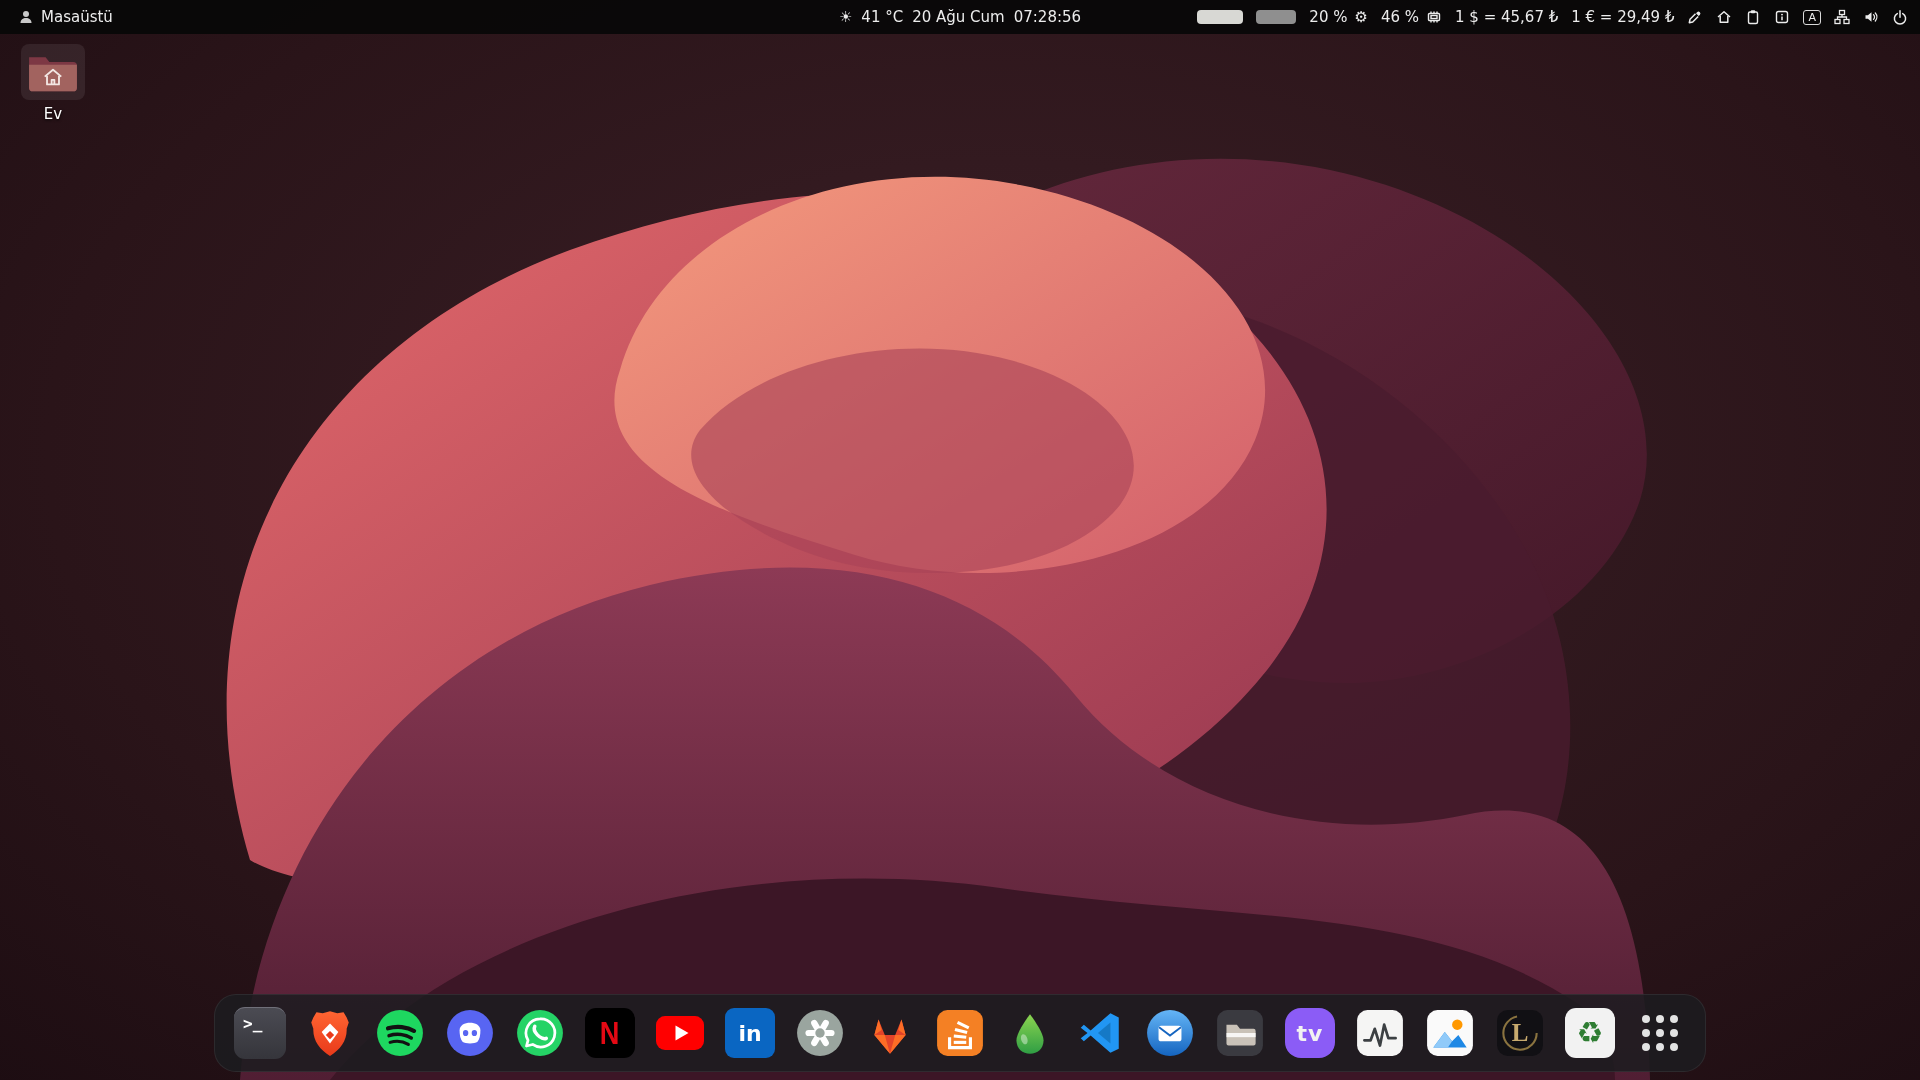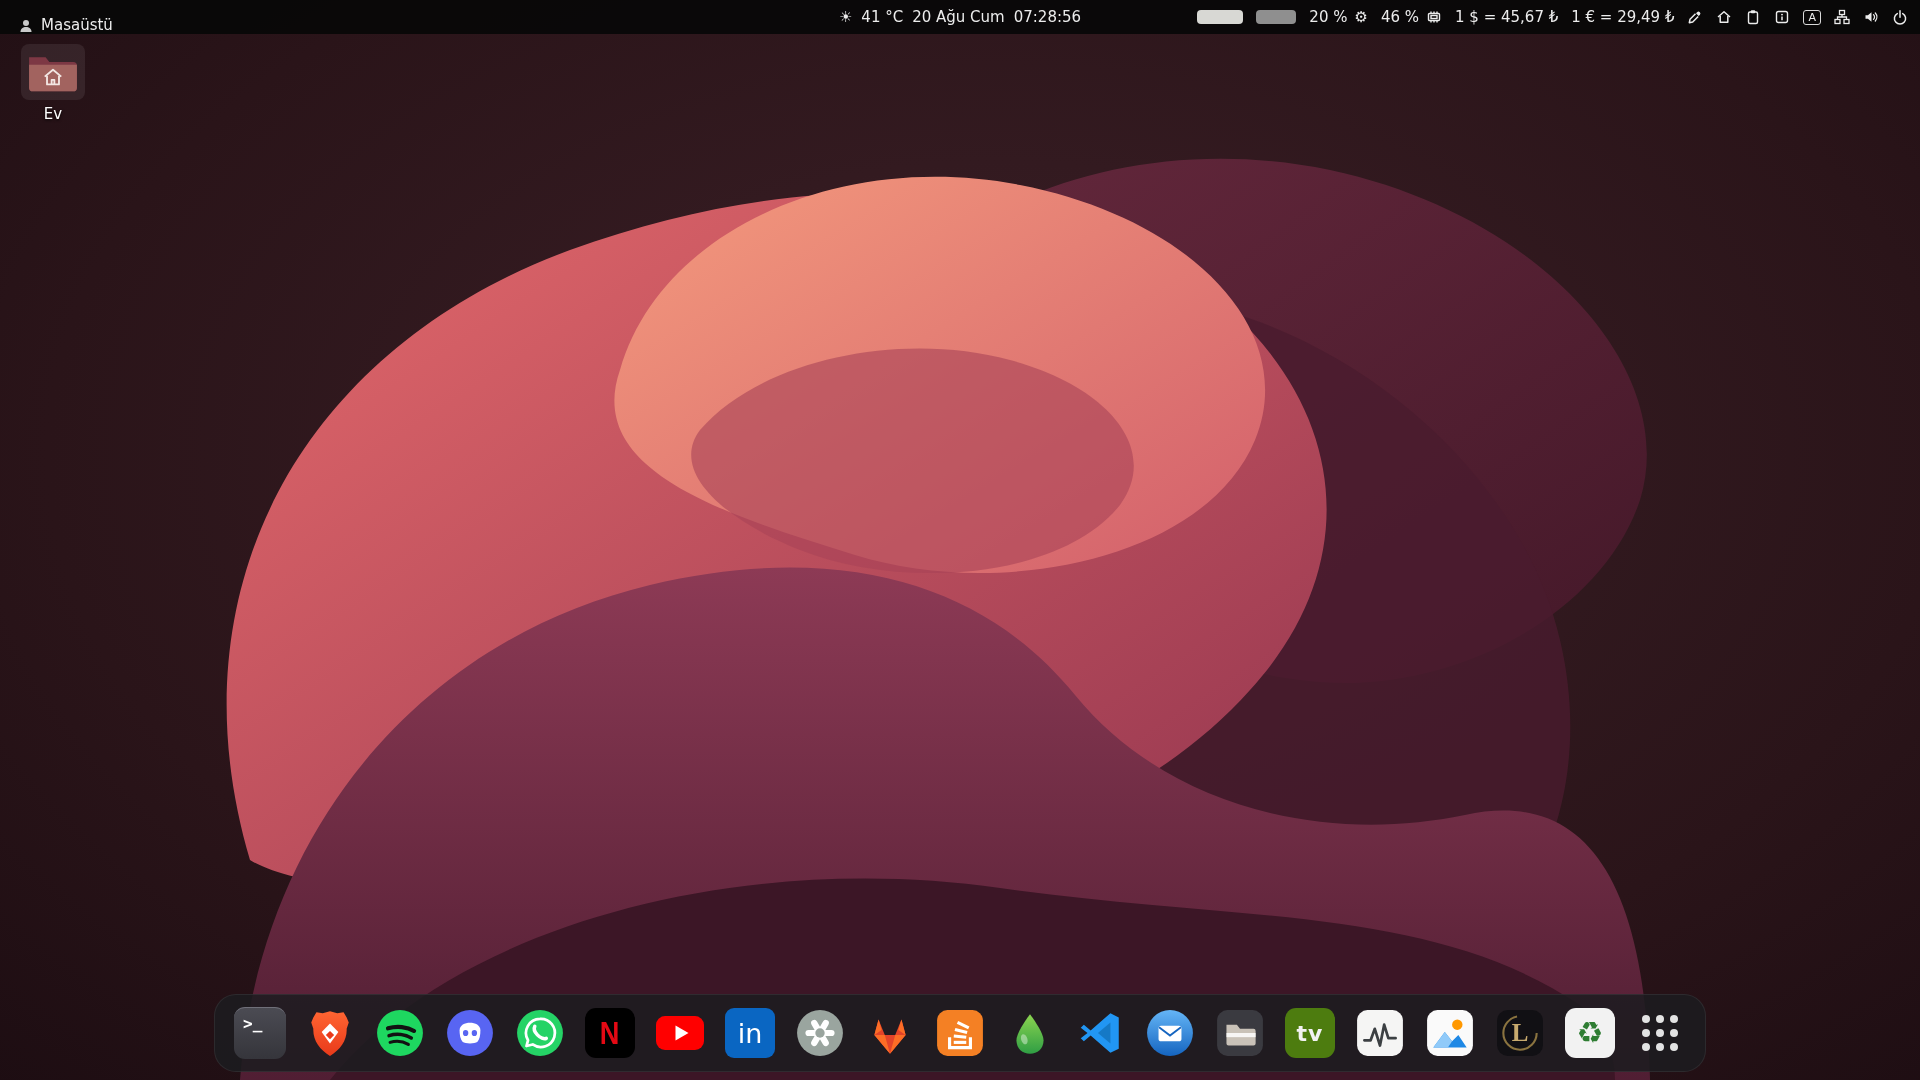--- a/index.html
+++ b/index.html
@@ -13,21 +13,21 @@
   .wallpaper svg { width:100%; height:100%; display:block; }
 
   
   .topbar {
     position:absolute; top:0; left:0; right:0; height:34px; z-index:20;
     background:rgba(8,8,8,0.93);
     display:flex; align-items:center;
     color:#ececec; font-size:15px; font-weight:500;
     padding:0 12px;
   }
-  .tb-left { display:flex; align-items:flex-end; gap:7px; height:100%; padding:0 6px; border-radius:8px; }
+  .tb-left { display:flex; align-items:center; gap:7px; height:100%; padding:0 6px; border-radius:8px; }
   .tb-center { position:absolute; left:50%; transform:translateX(-50%); display:flex; align-items:center; gap:9px; height:100%; padding:0 8px; }
   .tb-right { margin-left:auto; display:flex; align-items:center; gap:13px; height:100%; }
   .tb-ico { width:16px; height:16px; display:inline-flex; align-items:center; justify-content:center; }
   .tb-ico svg { width:16px; height:16px; }
   .tb-glyph { font-size:15px; line-height:16px; }
   .meter { width:46px; height:14px; border-radius:4px; }
   .meter-1 { background:#d8d8d4; }
   .meter-2 { background:#8f8f8f; width:40px; }
   .kbd-box { border:1px solid #d9d9d9; border-radius:3px; font-size:11px; line-height:13px; padding:0 4px; }
   .tb-group { display:flex; align-items:center; gap:7px; }
@@ -59,23 +59,23 @@
 
   .icon-terminal { width:52px; height:52px; border-radius:11px; position:relative;
      background:linear-gradient(180deg,#4b4b53,#35353b); border-top:1px solid #70707a; }
   .icon-terminal .glyph { position:absolute; top:6px; left:9px; color:#fff; font-weight:bold;
      font-family:"DejaVu Sans Mono","Liberation Mono",monospace; font-size:16px; }
 
   .icon-netflix { background:#000; }
   .icon-netflix .glyph { color:#e50914; font-size:32px; font-weight:bold; font-family:"Liberation Sans",sans-serif; transform:scaleX(.85); }
 
   .icon-linkedin { background:#0a66c2; border-radius:9px; }
-  .icon-linkedin .glyph { color:#fff; font-size:27px; font-weight:normal; }
-
-  .icon-tv { background:#4d7c0f; }
+  .icon-linkedin .glyph { color:#fff; font-size:22px; font-weight:bold; }
+
+  .icon-tv { background:#8b5cf6;border-radius:16px; }
   .icon-tv .glyph { color:#f2f2f2; font-size:22px; font-weight:bold; letter-spacing:1px; }
 
   .icon-recycle { background:#f2f2f2; }
   .icon-recycle .glyph { color:#2e7d32; font-size:30px; line-height:1; }
 
   .icon-grid { display:grid; grid-template-columns:repeat(3,8px); grid-template-rows:repeat(3,8px); gap:6px; }
   .icon-grid .dot { width:8px; height:8px; border-radius:50%; background:#e3e3e3; }
 </style>
 </head>
 <body>

